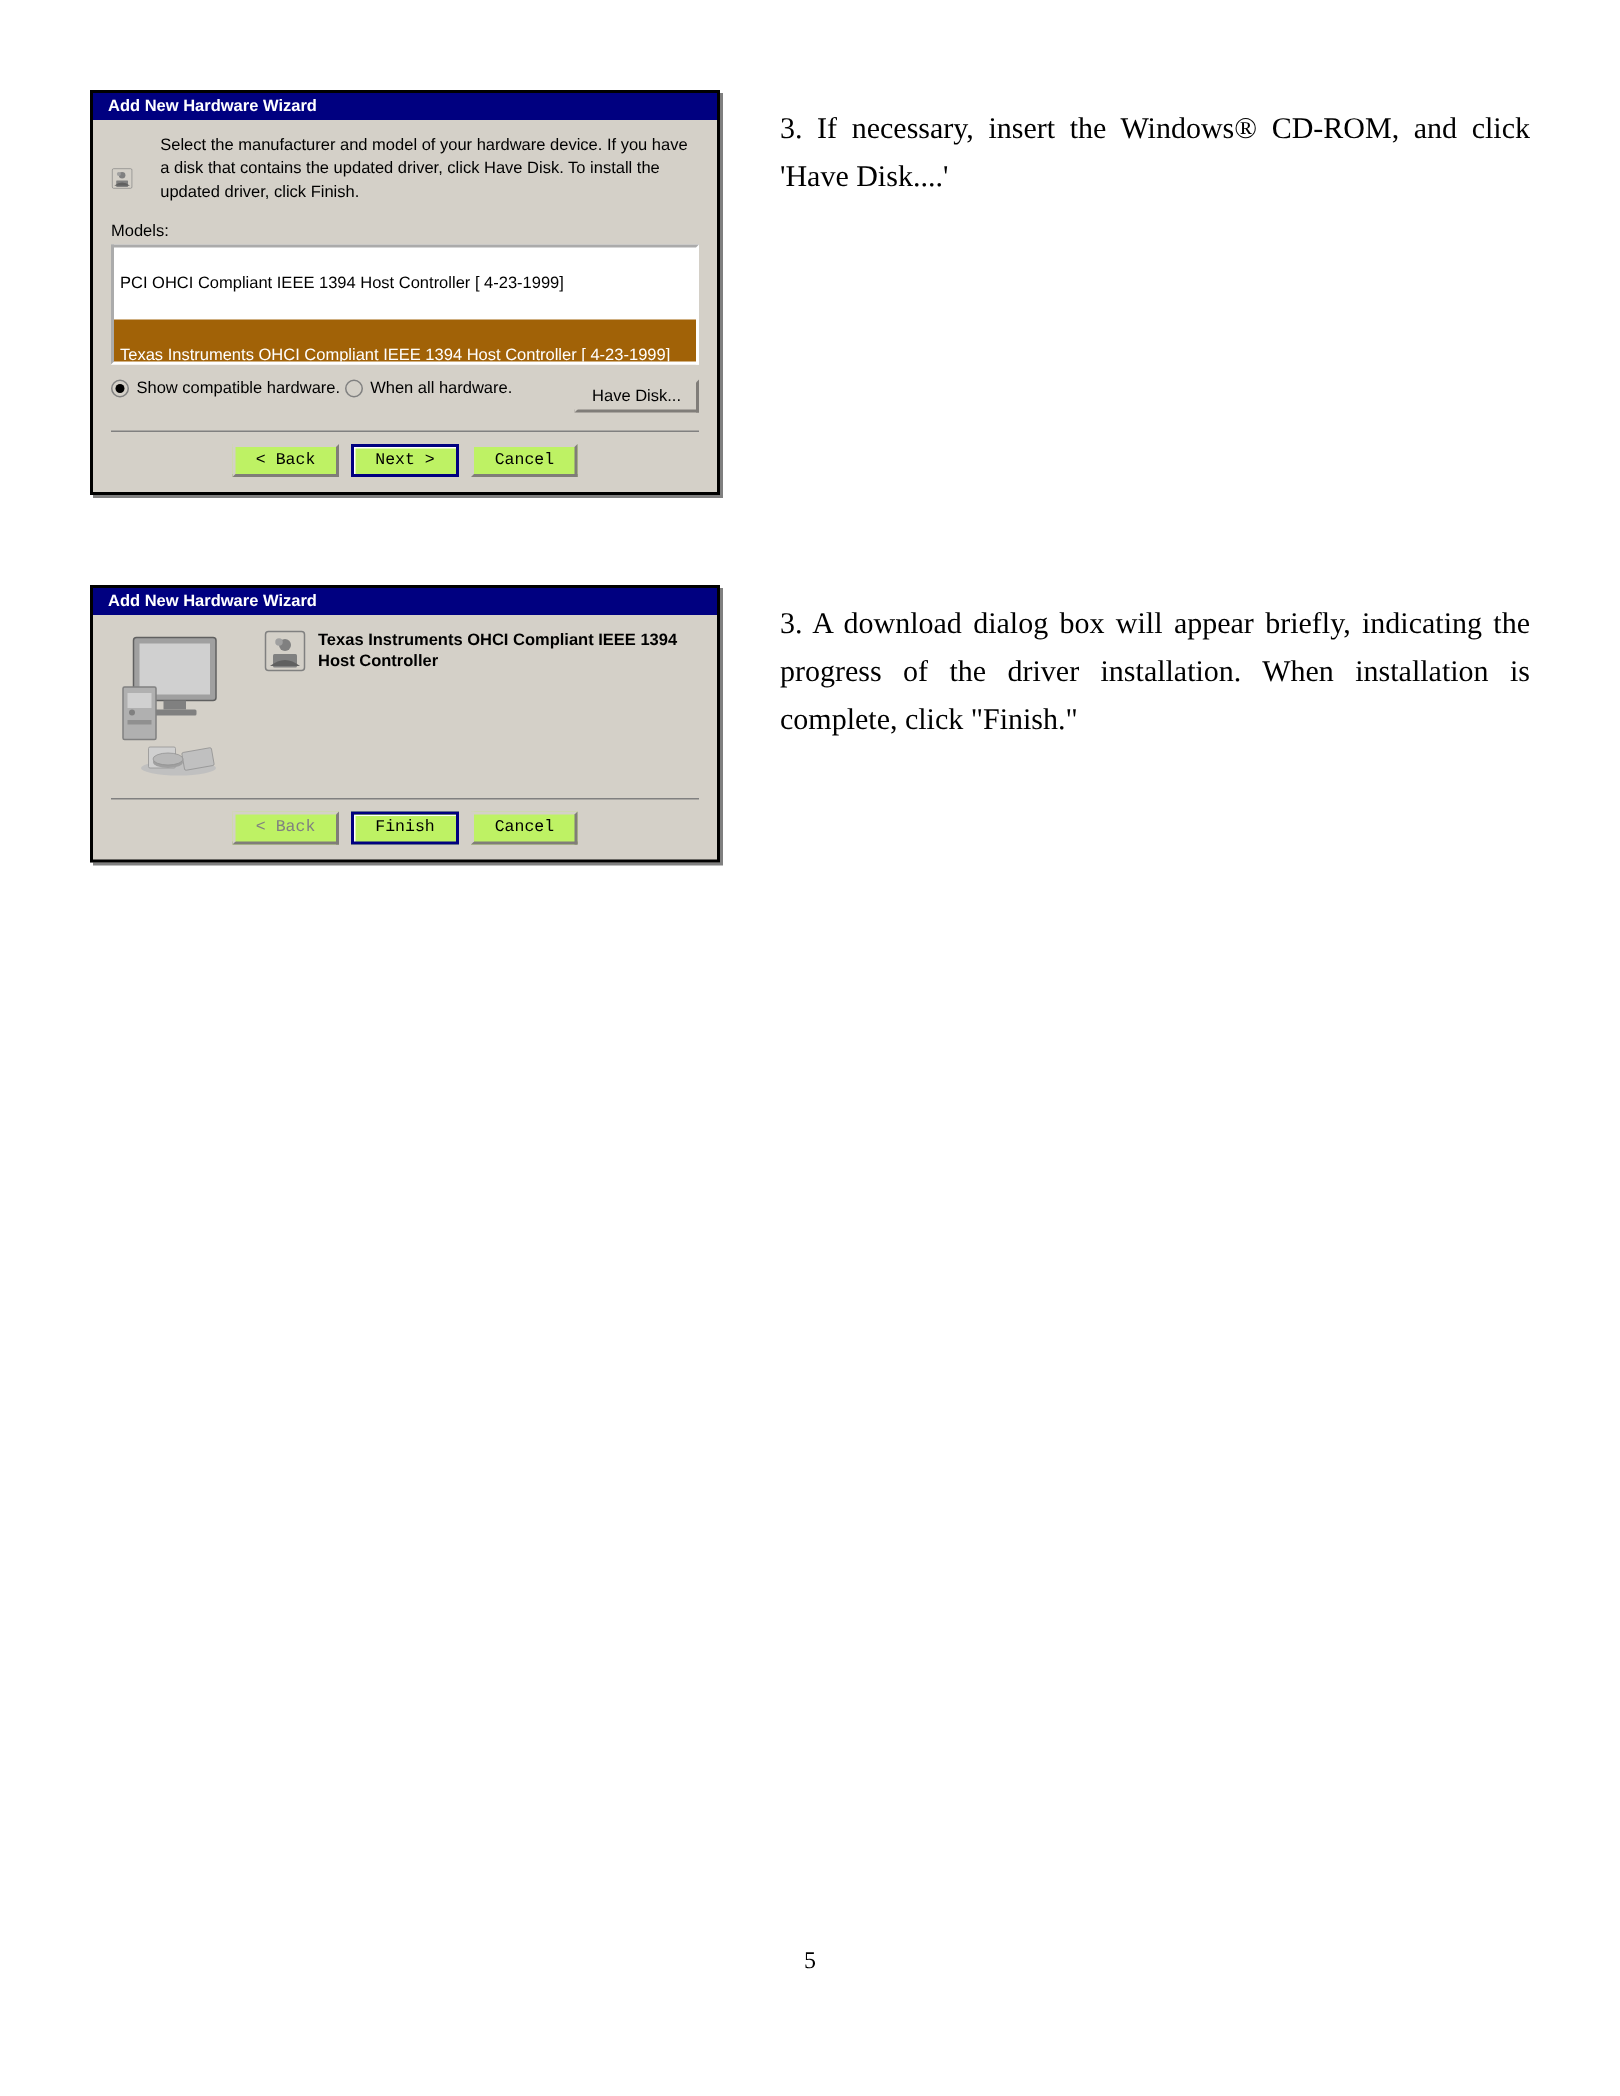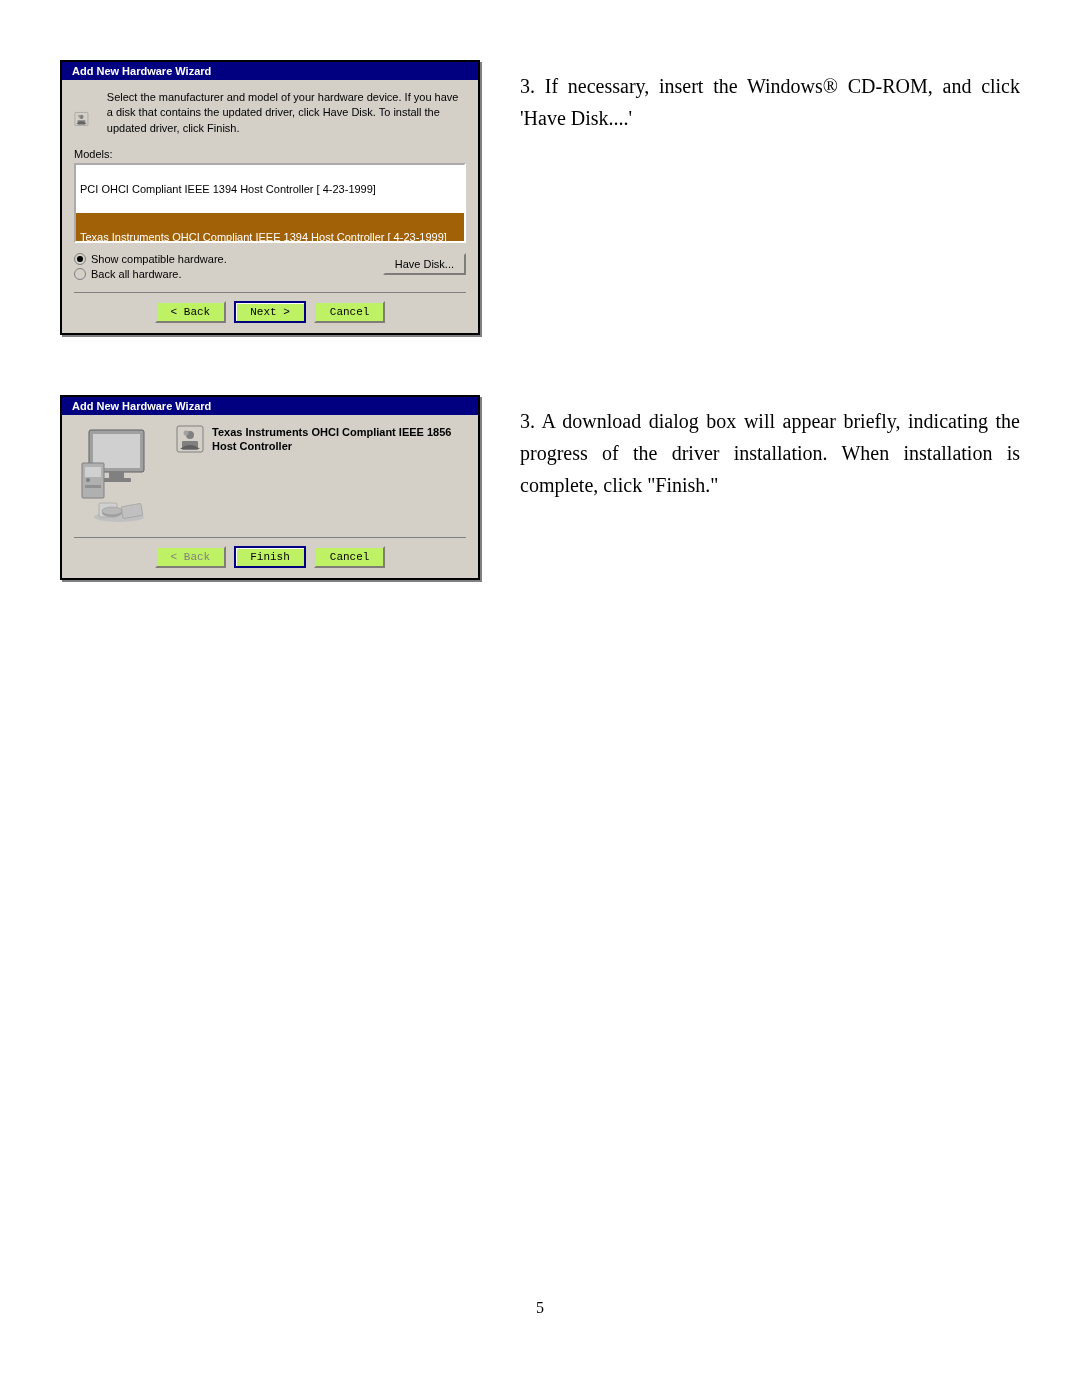--- a/index.html
+++ b/index.html
@@ -115,21 +115,21 @@
 
     .dialog1-options {
       display: flex;
       align-items: flex-start;
       justify-content: space-between;
       margin-bottom: 12px;
     }
 
     .radio-group {
       display: flex;
-      flex-direction: column;
+      flex-direction: row;
       gap: 3px;
     }
 
     .radio-item {
       display: flex;
       align-items: center;
       gap: 5px;
       font-size: 11px;
     }
 
@@ -276,21 +276,21 @@
           </div>
 
           <div class="dialog1-options">
             <div class="radio-group">
               <label class="radio-item">
                 <div class="radio-circle checked"></div>
                 <span>Show compatible hardware.</span>
               </label>
               <label class="radio-item">
                 <div class="radio-circle"></div>
-                <span>Back all hardware.</span>
+                <span>When all hardware.</span>
               </label>
             </div>
             <button class="have-disk-btn">Have Disk...</button>
           </div>
 
           <div class="dialog-buttons">
             <button class="win-btn">&lt; Back</button>
             <button class="win-btn default-btn">Next &gt;</button>
             <button class="win-btn">Cancel</button>
           </div>
@@ -339,21 +339,21 @@
 
               <div class="dialog2-hw-header">
                 <svg class="small-wizard-svg" viewBox="0 0 28 28">
                   <rect x="1" y="1" width="26" height="26" rx="2" fill="#d4d0c8" stroke="#808080" stroke-width="1"></rect>
                   <circle cx="14" cy="10" r="4" fill="#808080"></circle>
                   <rect x="6" y="16" width="16" height="9" rx="1" fill="#808080"></rect>
                   <circle cx="10" cy="8" r="2.5" fill="#a0a0a0"></circle>
                   <path d="M4 24 Q14 16 24 24" fill="#606060"></path>
                 </svg>
                 <div>
-                  <div class="dialog2-hw-text">Texas Instruments OHCI Compliant IEEE 1856</div>
+                  <div class="dialog2-hw-text">Texas Instruments OHCI Compliant IEEE 1394</div>
                   <div class="dialog2-hw-text">Host Controller</div>
                 </div>
               </div>
 
             </div>
           </div>
 
           <div class="dialog-buttons">
             <button class="win-btn" style="color:#808080;">&lt; Back</button>
             <button class="win-btn default-btn">Finish</button>

